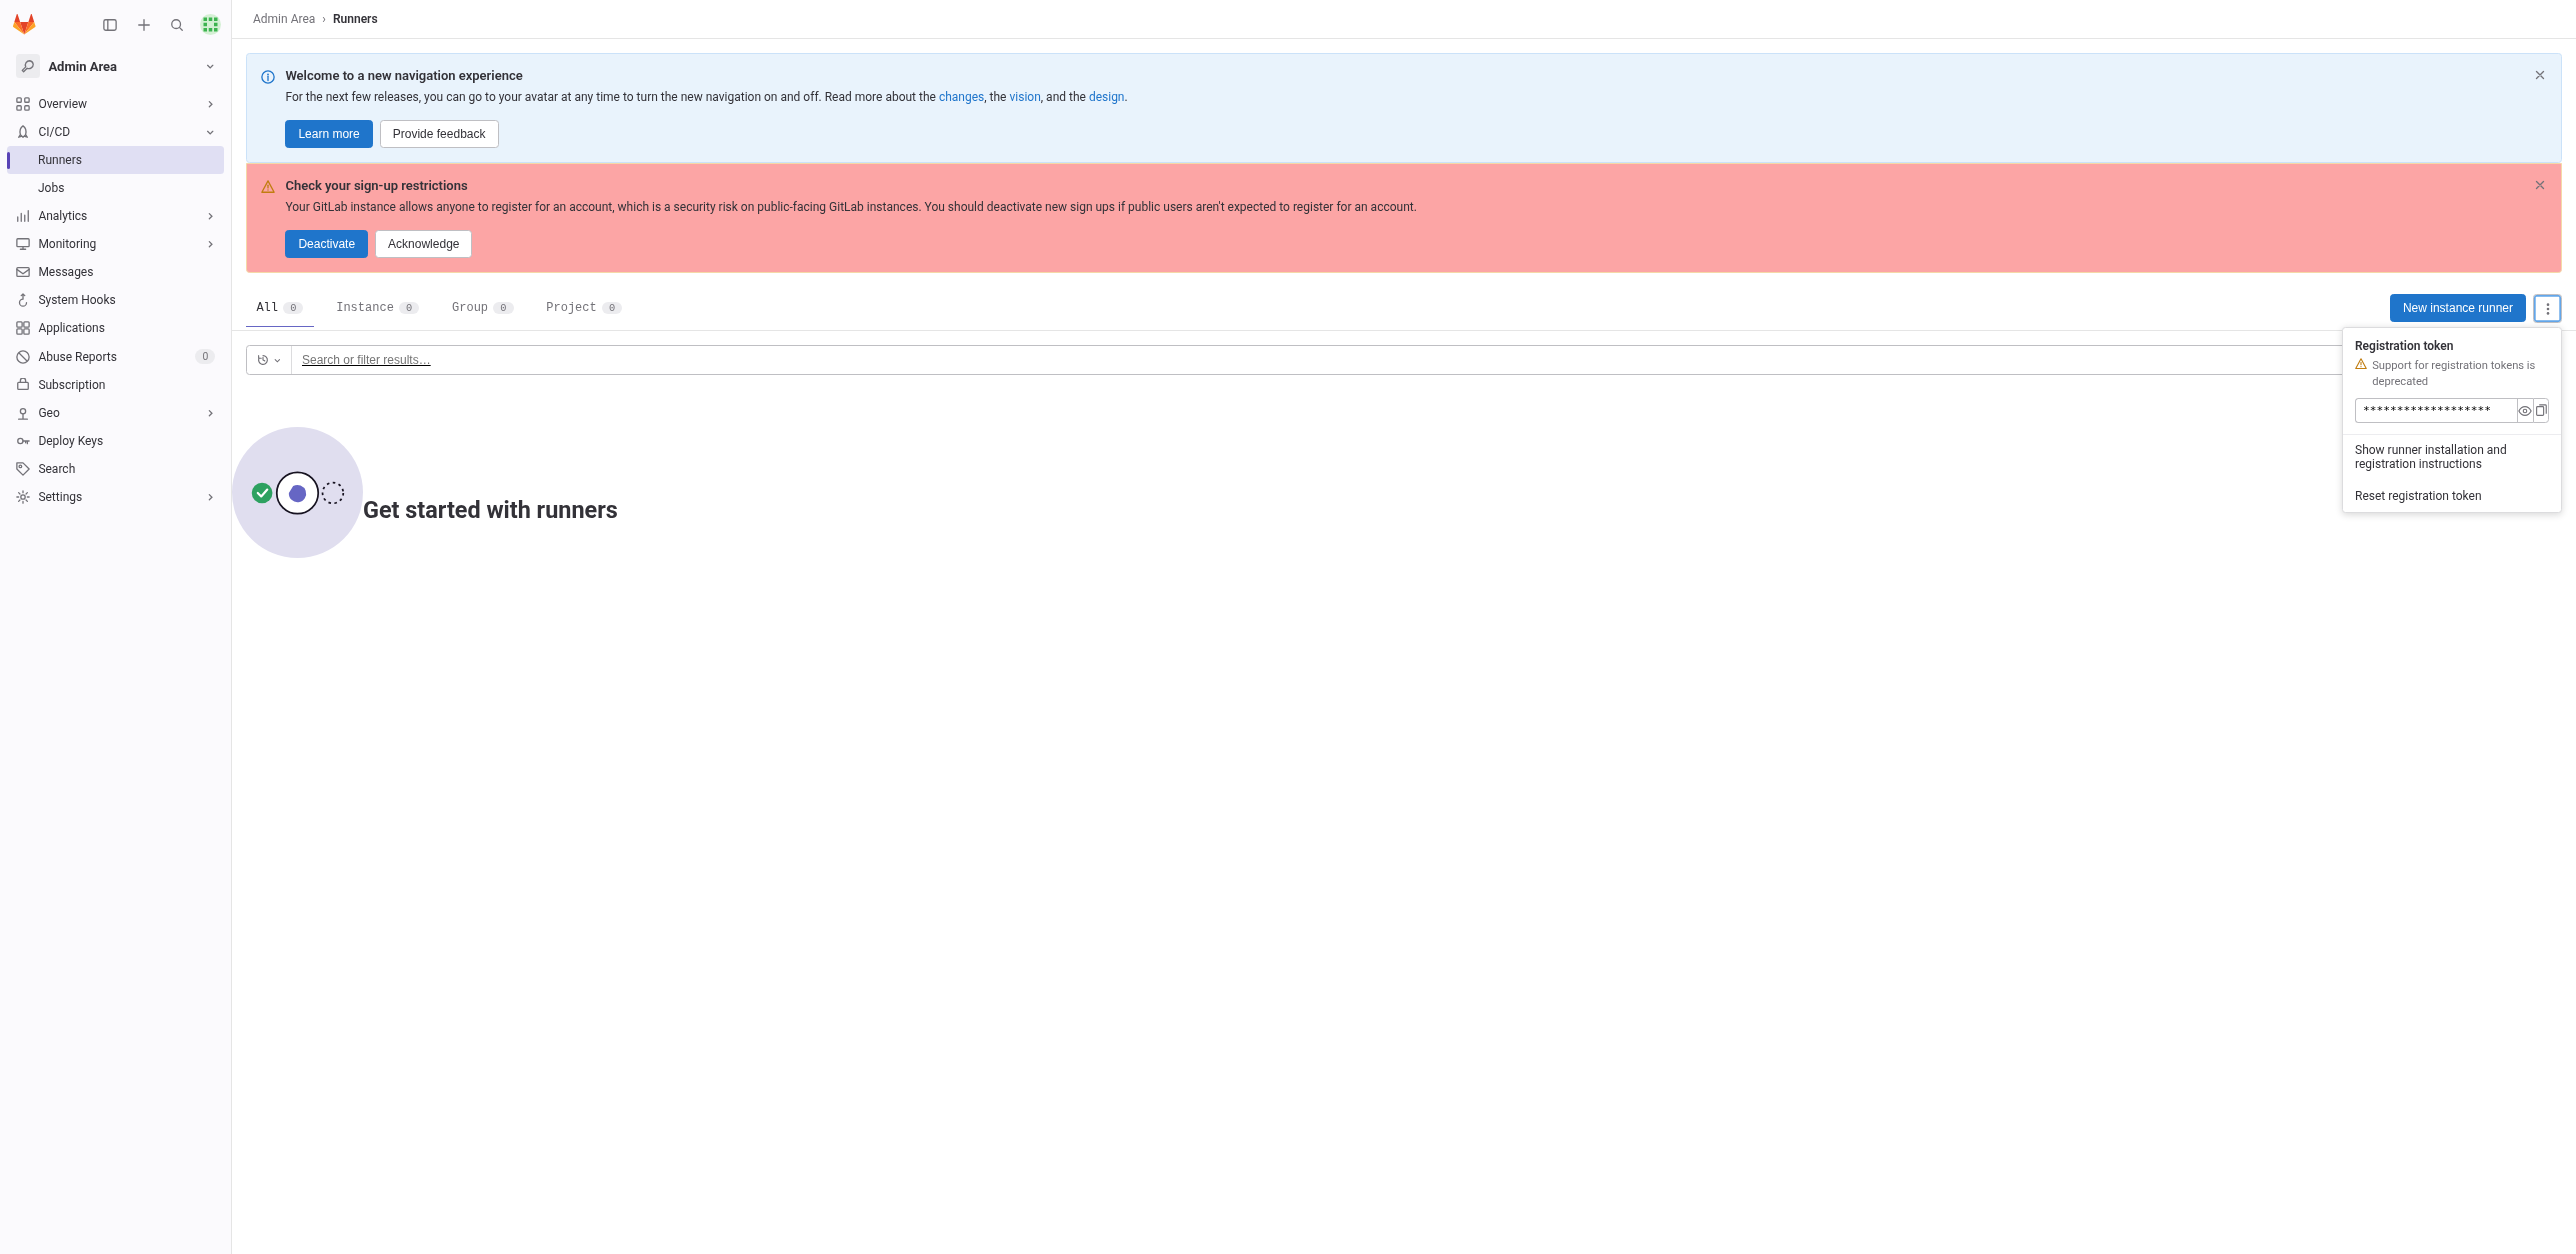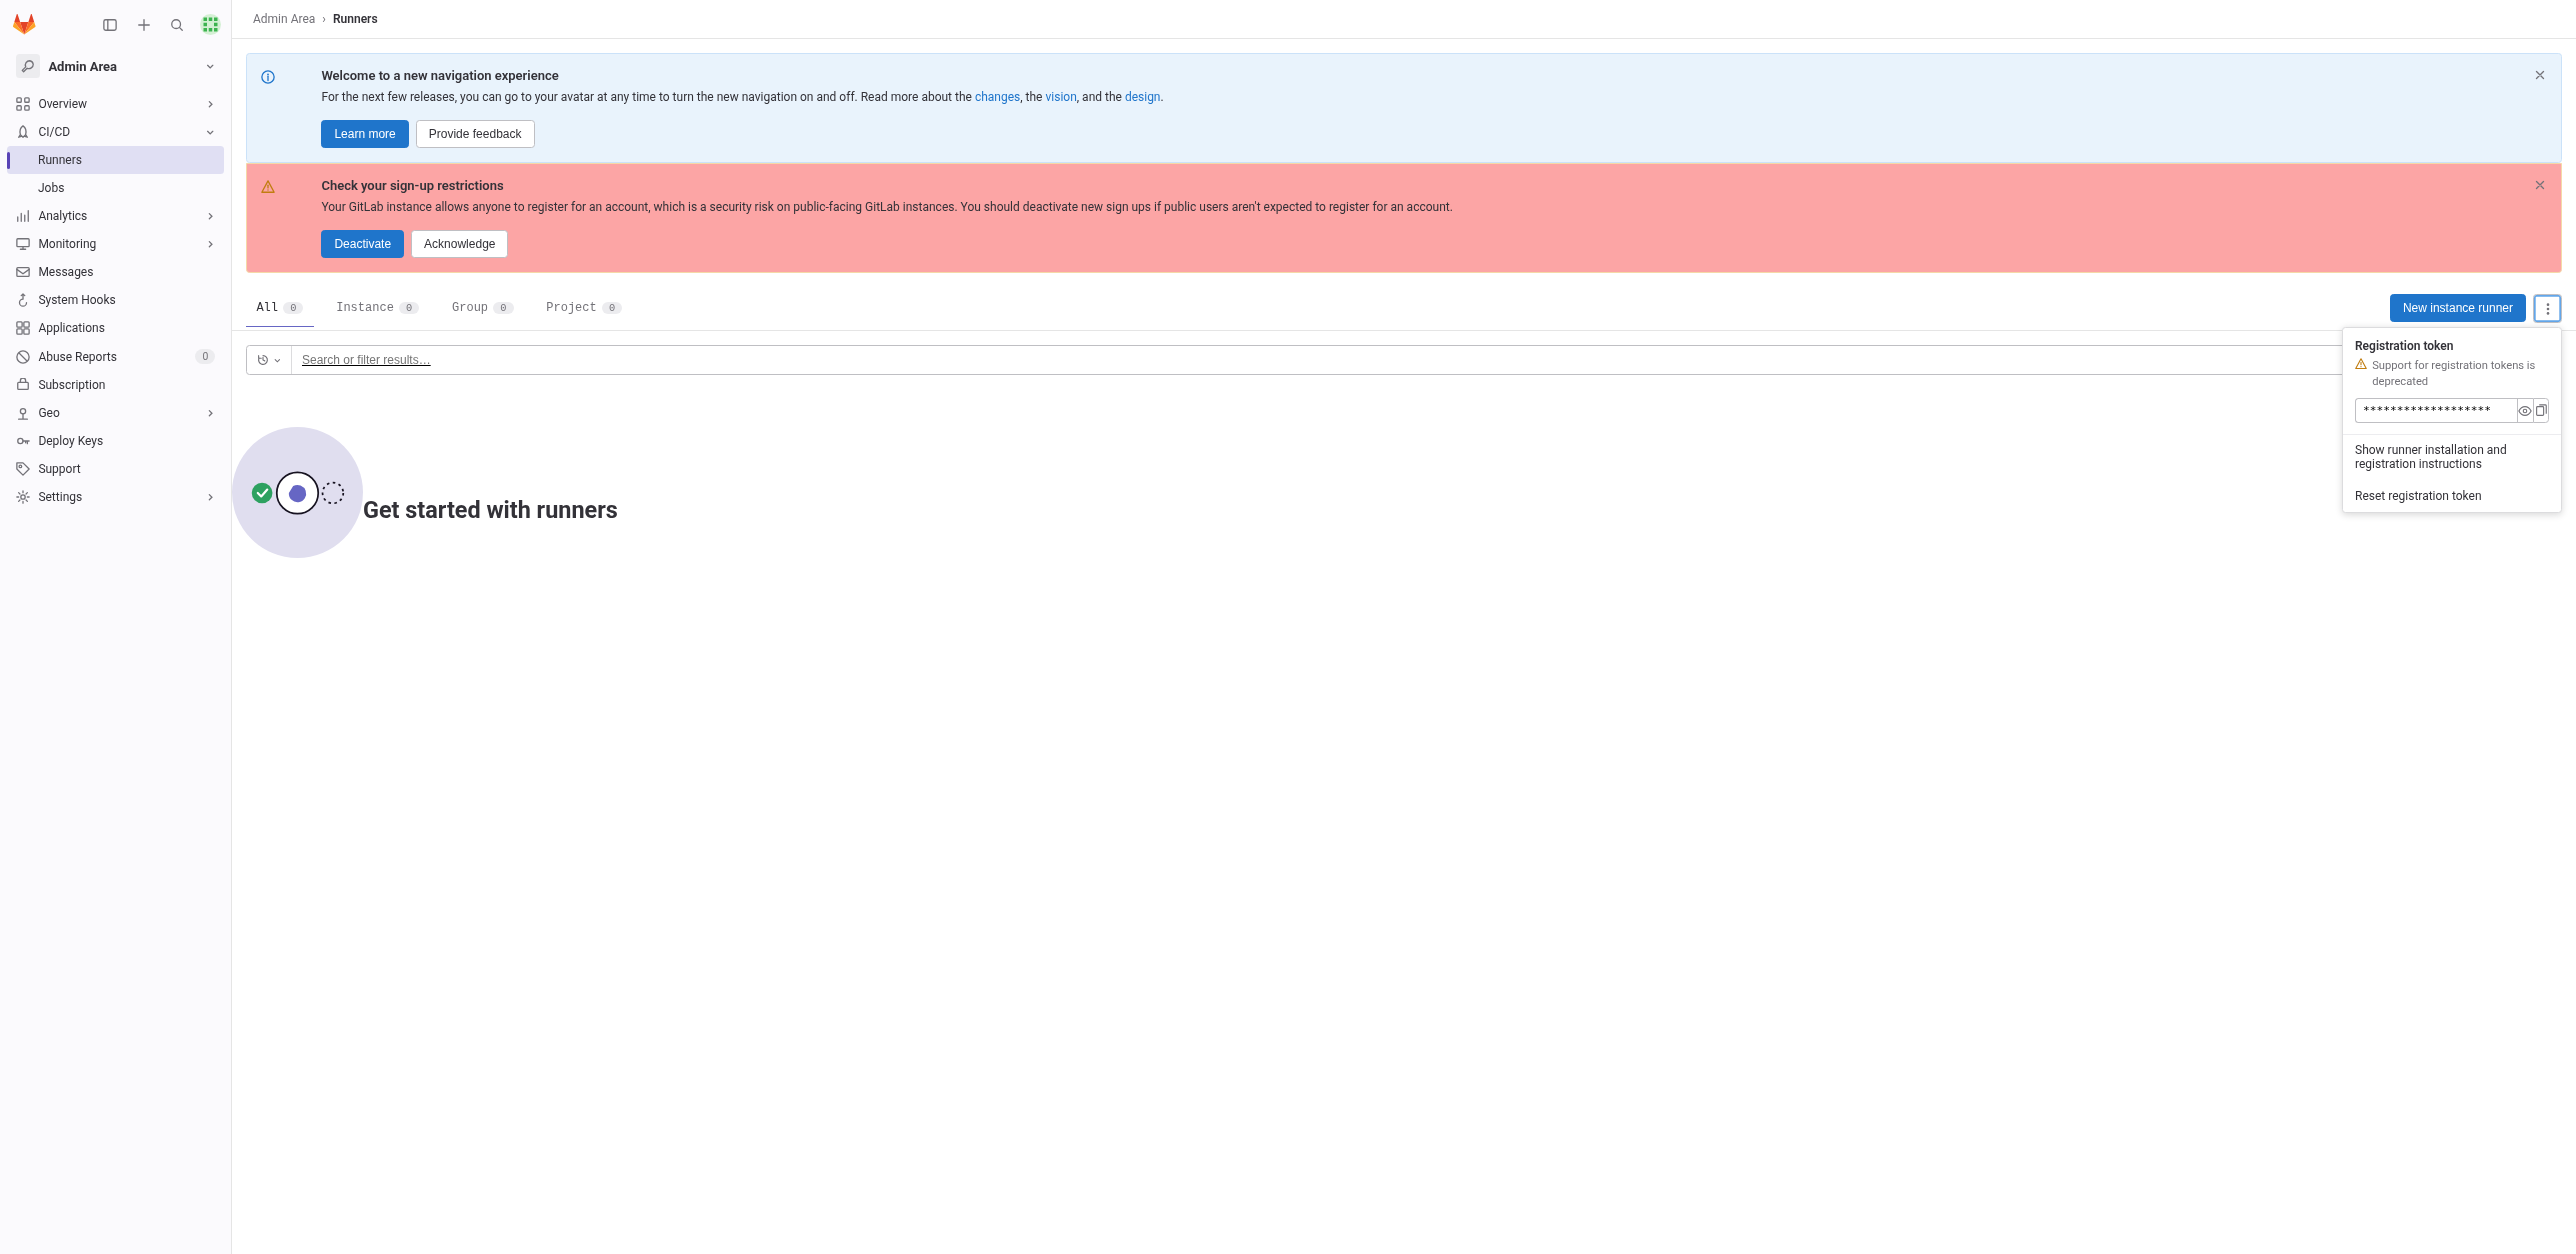--- a/index.html
+++ b/index.html
@@ -31,21 +31,21 @@
 .breadcrumbs .crumb { color:#737278; cursor:pointer;}
 .breadcrumbs .crumb-sep { color:#737278;}
 .breadcrumbs .crumb.last { color:#333238; font-weight:600; cursor:default;}
 
 
 .alert { margin: 14px 14px 0 14px; padding:14px; border-radius:3.5px; position:relative; border:0.9px solid; display:flex; gap:10.4px;}
 .alert-info { background:#e9f3fc; border-color:#cbe2f9;}
 .alert-warn { background:#fca5a5; border-color:#f5d9a8; margin-top:0; border-top:none; border-radius:0 0 3.5px 3.5px;}
 .alert-info + .alert-warn { border-top:0.9px solid #f5d9a8; }
 .alert-icon { width:14px; height:14px; margin-top:1.7px; flex-shrink:0;}
-.alert-body { flex:1;margin-left:36px;}
+.alert-body { flex:1;}
 .alert-title { font-weight:600; font-size:13px; margin-bottom:5.2px;}
 .alert-text { font-size:12px; line-height:1.5; margin-bottom:14px;}
 .alert-text a { color:#1f75cb; text-decoration:none;}
 .alert-close { position:absolute; top:14px; right:14px; background:none; border:none; cursor:pointer; color:#737278;}
 .btn { display:inline-flex; align-items:center; padding:6px 12px; font-size:12px; border-radius:3.5px; cursor:pointer; border:0.9px solid; text-decoration:none; gap:5.2px;}
 .btn-primary { background:#1f75cb; border-color:#1f75cb; color:#fff;}
 .btn-default { background:#fff; border-color:#bfbfc3; color:#333238;}
 .btn-row { display:flex; gap:7px;}
 
 
@@ -276,21 +276,21 @@
           </span>
           <span class="nav-label">Deploy Keys</span>
         </li>
         <li class="nav-item">
           <span class="nav-icon">
             <svg width="14" height="14" viewBox="0 0 16 16" fill="none" stroke="currentColor" stroke-width="1.5" stroke-linecap="round" stroke-linejoin="round">
               <path d="M1 1h7l7 7-7 7-7-7z"></path>
               <circle cx="5" cy="5" r="1.5"></circle>
             </svg>
           </span>
-          <span class="nav-label">Support</span>
+          <span class="nav-label">Search</span>
         </li>
         <li class="nav-item">
           <span class="nav-icon">
             <svg width="14" height="14" viewBox="0 0 16 16" fill="none" stroke="currentColor" stroke-width="1.5" stroke-linecap="round" stroke-linejoin="round">
               <circle cx="8" cy="8" r="2.5"></circle>
               <path d="M8 1v2M8 13v2M1 8h2M13 8h2M3 3l1.5 1.5M11.5 11.5L13 13M13 3l-1.5 1.5M4.5 11.5L3 13"></path>
             </svg>
           </span>
           <span class="nav-label">Settings</span>
           <span class="chev">

